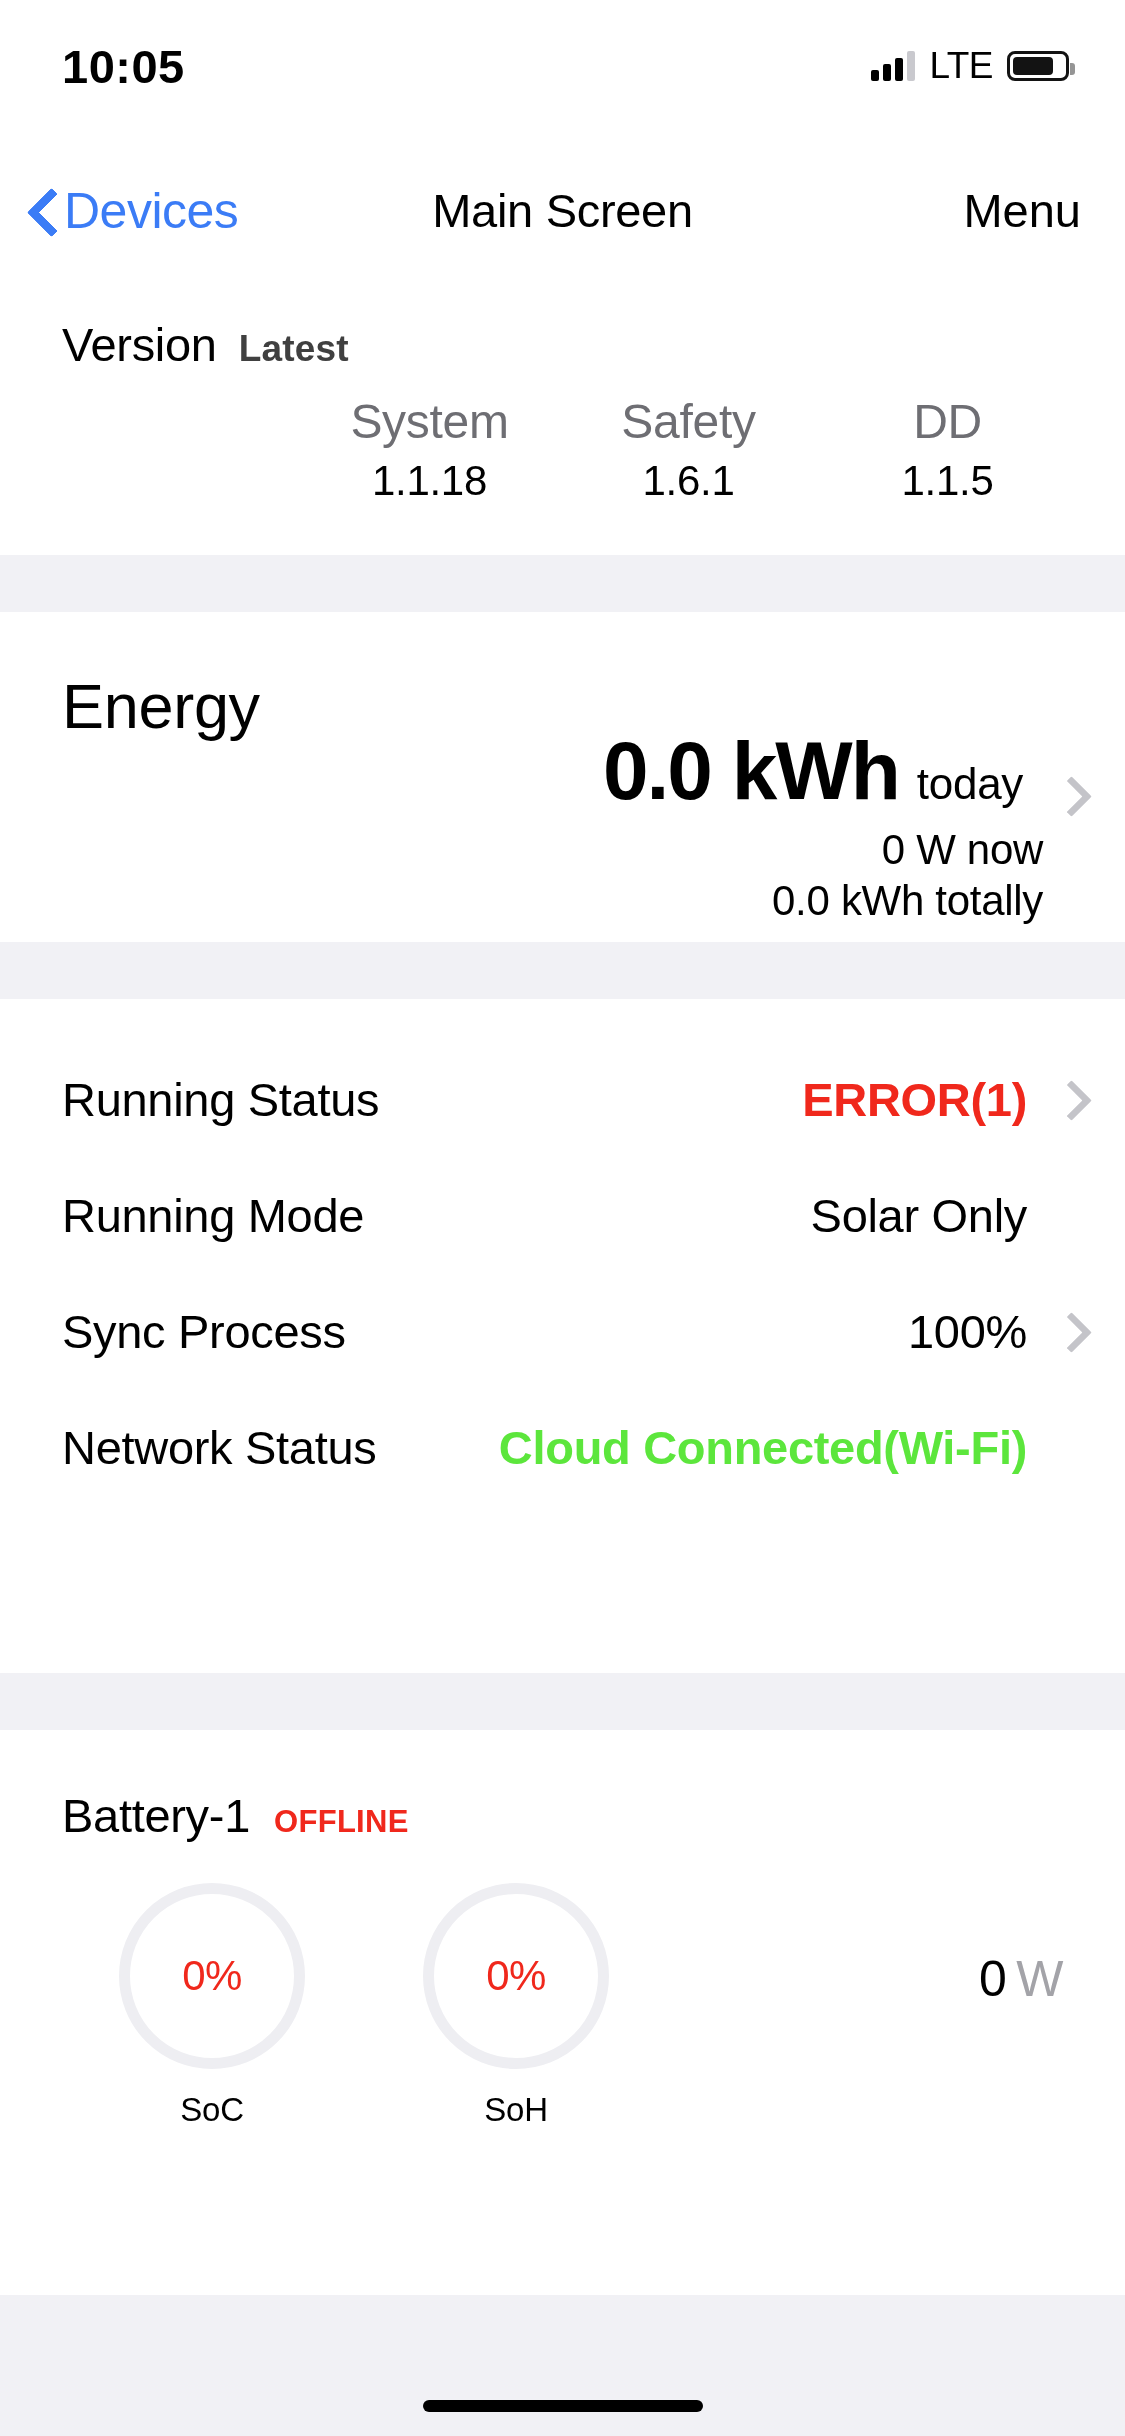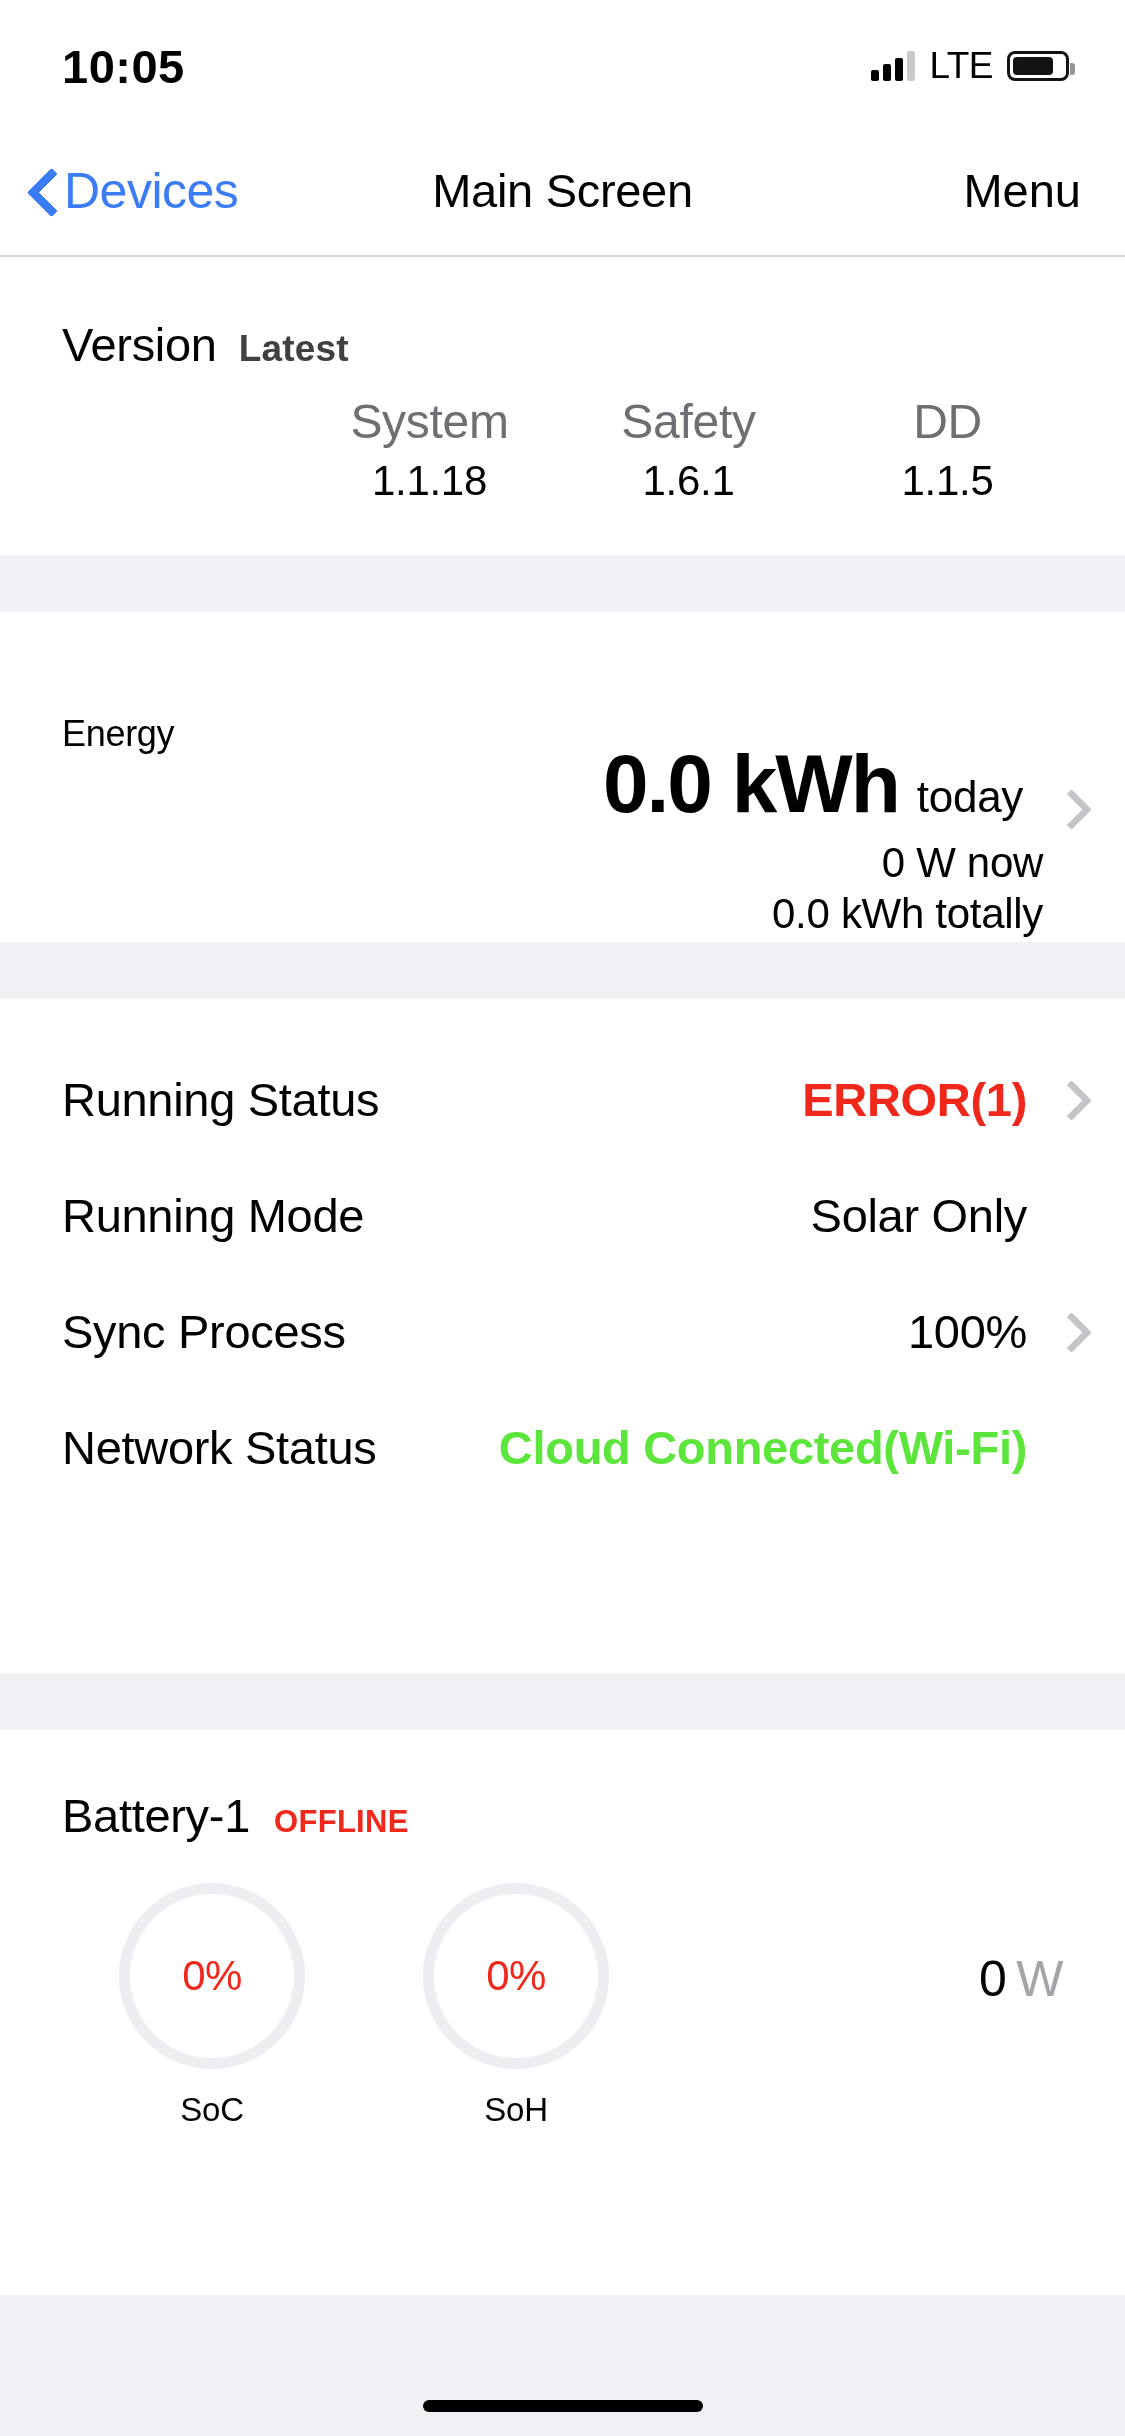--- a/index.html
+++ b/index.html
@@ -26,21 +26,21 @@
   .sig i.b2{ height:17px; }
   .sig i.b3{ height:23px; }
   .sig i.b4{ height:30px; background:#c9c9ce; }
   .lte{ font-size:37px; font-weight:500; letter-spacing:-0.5px; color:#000; }
   .batt{ position:relative; width:62px; height:30px; border:3px solid #000; border-radius:8px; opacity:.92; }
   .batt::after{ content:""; position:absolute; right:-9px; top:9px; width:5px; height:12px; background:#000; opacity:.45; border-radius:0 3px 3px 0; }
   .batt i{ position:absolute; left:3px; top:3px; bottom:3px; width:72%; background:#000; border-radius:4px; display:block; }
 
   
   .navbar{
-    position:absolute; top:124px; left:0; width:1125px; height:133px;
+    position:absolute; top:144px; left:0; width:1125px; height:133px;
     border-bottom:2px solid #d6d6da; background:#fff;
   }
   .nav-back{
     position:absolute; left:28px; top:0; height:133px;
     display:flex; align-items:center; gap:10px; padding-right:12px;
   }
   .chev-back{ width:26px; height:44px; position:relative; }
   .chev-back::before{
     content:""; position:absolute; left:6px; top:6px;
     width:26px; height:26px; border-left:9px solid #3b7cf6; border-bottom:9px solid #3b7cf6;
@@ -64,21 +64,21 @@
   
   .version-head{ display:flex; align-items:baseline; gap:22px; padding:52px 0 0 62px; }
   .version-title{ font-size:47px; color:#000; letter-spacing:-0.3px; }
   .badge-latest{ font-size:37px; font-weight:bold; color:#404040; letter-spacing:0.2px; }
   .version-grid{ display:flex; padding:22px 48px 0 300px; }
   .vcol{ flex:1; text-align:center; }
   .vcol .vlabel{ font-size:48px; color:#6e6e73; letter-spacing:-0.3px; }
   .vcol .vvalue{ font-size:42px; color:#000; margin-top:8px; letter-spacing:-0.3px; }
 
   
-  .energy-title{ font-size:36px; color:#000; padding:58px 0 0 62px; letter-spacing:-0.3px;margin-top:43px; }
+  .energy-title{ font-size:63px; color:#000; padding:58px 0 0 62px; letter-spacing:-0.3px; }
   .energy-main{
     display:flex; align-items:baseline; justify-content:flex-end;
     padding:0 46px 0 0; margin-top:-18px;
   }
   .energy-big{ font-size:82px; font-weight:bold; color:#000; letter-spacing:-2px; }
   .energy-unit{ font-size:44px; color:#000; margin-left:18px; letter-spacing:-0.3px; }
   .energy-chev{ margin-left:34px; }
   .energy-sub{ text-align:right; padding:0 82px 0 0; margin-top:6px; }
   .energy-sub div{ font-size:42px; color:#000; line-height:1.22; letter-spacing:-0.3px; }
 

